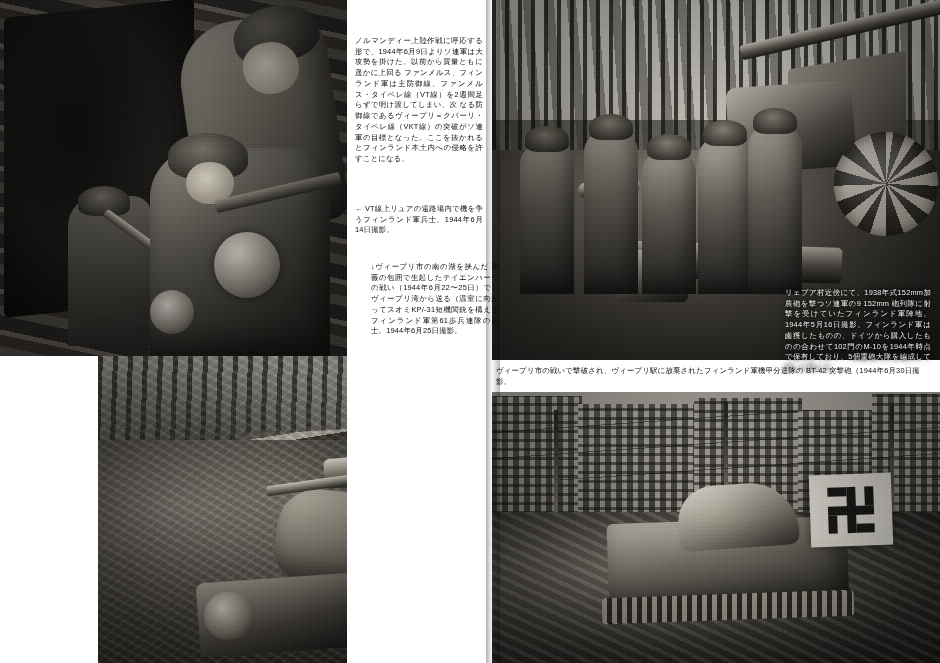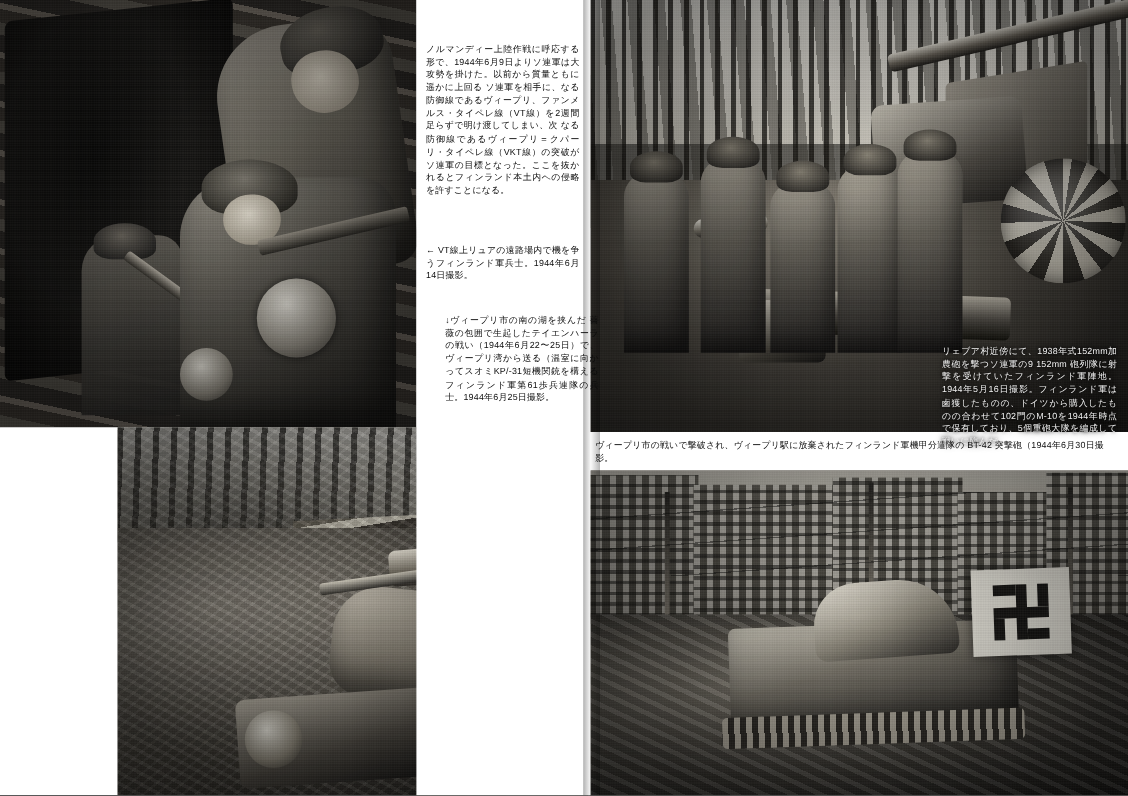--- a/index.html
+++ b/index.html
@@ -483,21 +483,21 @@
           <i class="a3"></i>
           <i class="a4"></i>
       </div>
     </div>
 
     <div class="grain"></div>
     <div class="vig"></div>
   </div>
 
   <div id="text-col">
-    <div class="caption onwhite" style="left:8px; top:36px; width:128px;">ノルマンディー上陸作戦に呼応する形で、1944年6月9日よりソ連軍は大攻勢を掛けた。以前から質量ともに遥かに上回る ソ連軍を相手に、なる防御線であるヴィープリ、ファンメルス・タイペレ線（VT線）を2週間足らずで明け渡してしまい、次 なる防御線であるヴィープリ＝クパーリ・タイペレ線（VKT線）の突破がソ連軍の目標となった。ここを抜かれるとフィンランド本土内への侵略を許すことになる。</div>
+    <div class="caption onwhite" style="left:8px; top:36px; width:128px;">ノルマンディー上陸作戦に呼応する形で、1944年6月9日よりソ連軍は大攻勢を掛けた。以前から質量ともに遥かに上回る ファンメルス、フィンランド軍は主防御線、ファンメルス・タイペレ線（VT線）を2週間足らずで明け渡してしまい、次 なる防御線であるヴィープリ＝クパーリ・タイペレ線（VKT線）の突破がソ連軍の目標となった。ここを抜かれるとフィンランド本土内への侵略を許すことになる。</div>
 
     <div class="caption onwhite" style="left:8px; top:204px; width:128px;">← VT線上リュアの遠路場内で機を争うフィンランド軍兵士。1944年6月14日撮影。</div>
 
     <div class="caption onwhite" style="left:24px; top:262px; width:128px;">↓ヴィープリ市の南の湖を挟んだ 薔薇の包囲で生起したテイエンハーラの戦い（1944年6月22〜25日）で、ヴィープリ湾から送る（温室に向かってスオミKP/-31短機関銃を構えるフィンランド軍第61歩兵連隊の兵士。1944年6月25日撮影。</div>
   </div>
 
   <div class="caption light" style="left:785px; top:288px; width:146px;">リェブア村近傍にて、1938年式152mm加農砲を撃つソ連軍の9 152mm 砲列隊に射撃を受けていたフィンランド軍陣地。1944年5月16日撮影。フィンランド軍は 鹵獲したものの、ドイツから購入したものの合わせて102門のM-10を1944年時点で保有しており、5個重砲大隊を編成して戦いに臨んだ。</div>
 
   <div class="caption onwhite" style="left:496px; top:366px; width:438px; text-align:left;">ヴィープリ市の戦いで撃破され、ヴィープリ駅に放棄されたフィンランド軍機甲分遣隊の BT-42 突撃砲（1944年6月30日撮影。</div>
 

